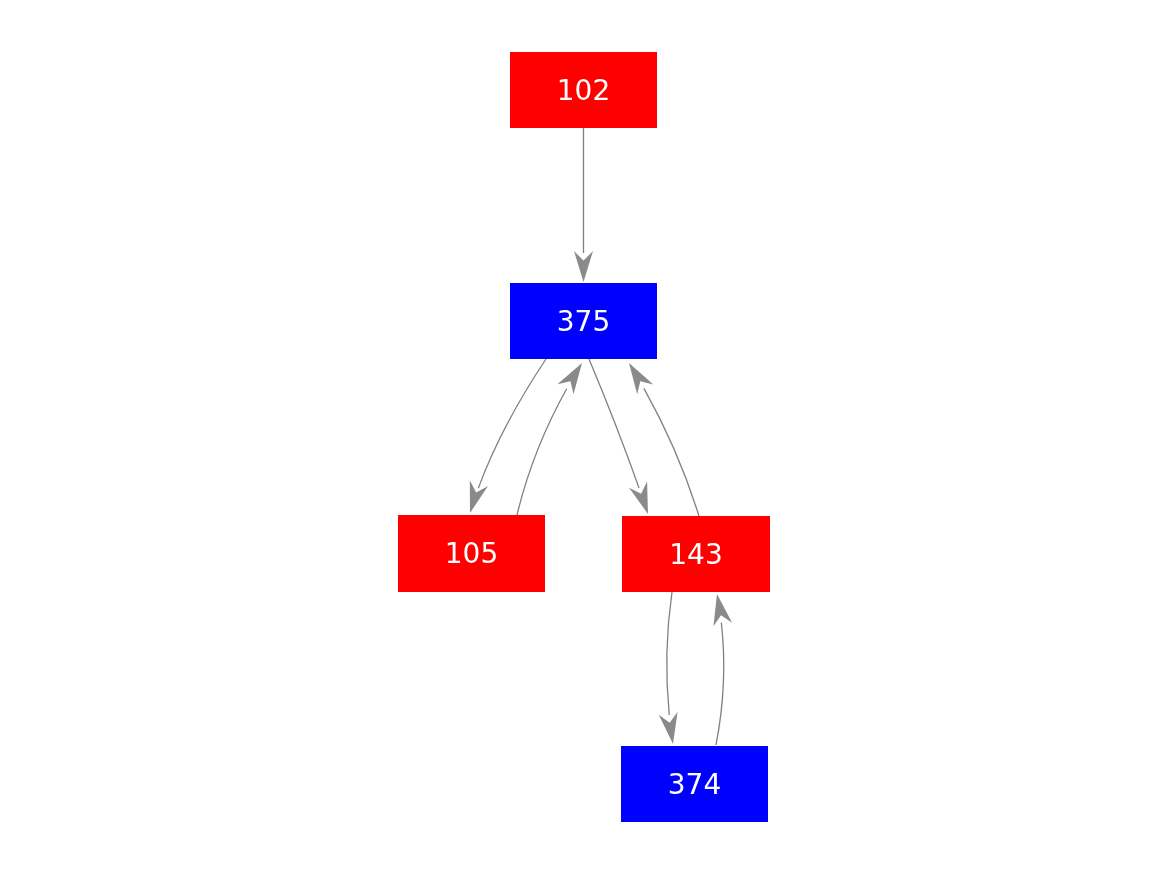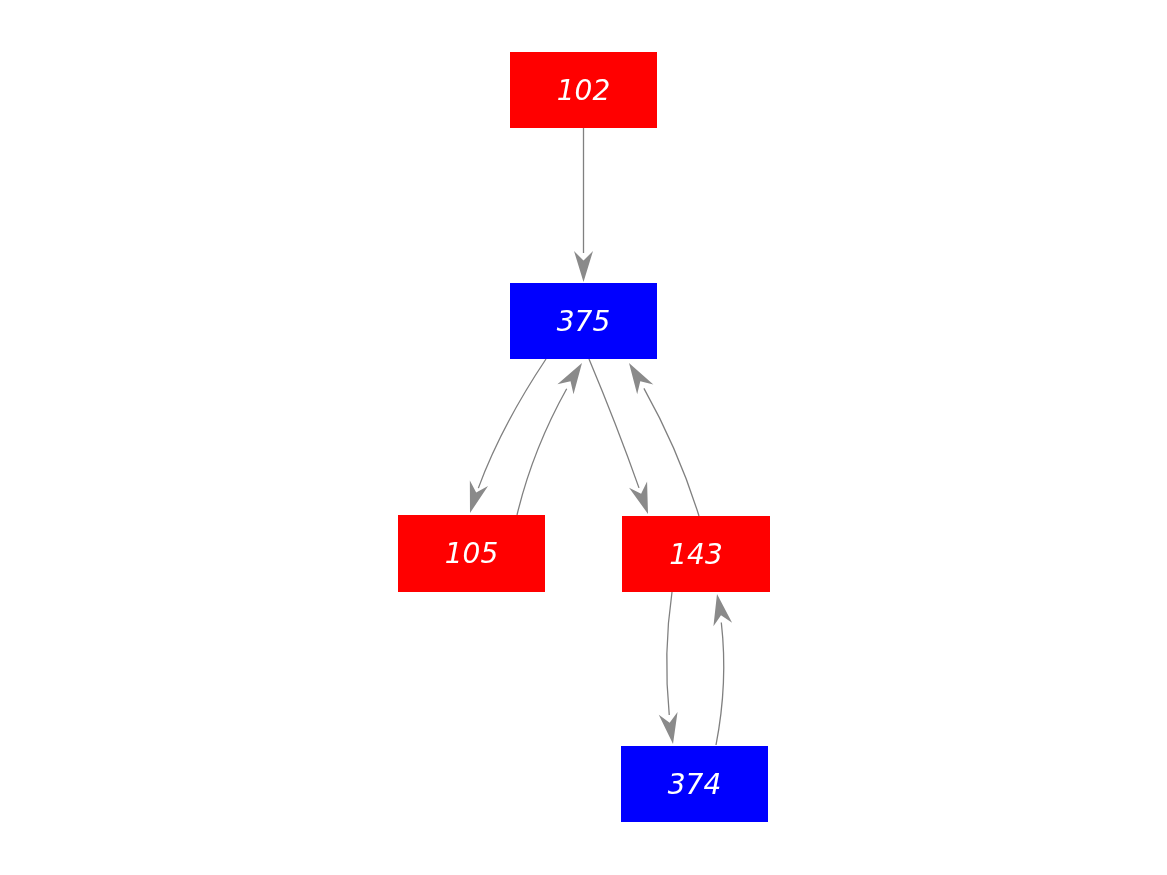--- a/index.html
+++ b/index.html
@@ -7,21 +7,20 @@
     padding: 0;
     background: #ffffff;
   }
   .canvas-wrap {
     position: relative;
     width: 1167px;
     height: 875px;
     background: #ffffff;
     overflow: hidden;
     font-family: "DejaVu Sans", sans-serif;
-    font-style: italic;
   }
   svg { display: block; }
   .node-label {
     font-family: "DejaVu Sans", sans-serif;
     font-size: 28px;
     fill: #ffffff;
   }
   .edge-shaft {
     fill: none;
     stroke-width: 1.3px;

